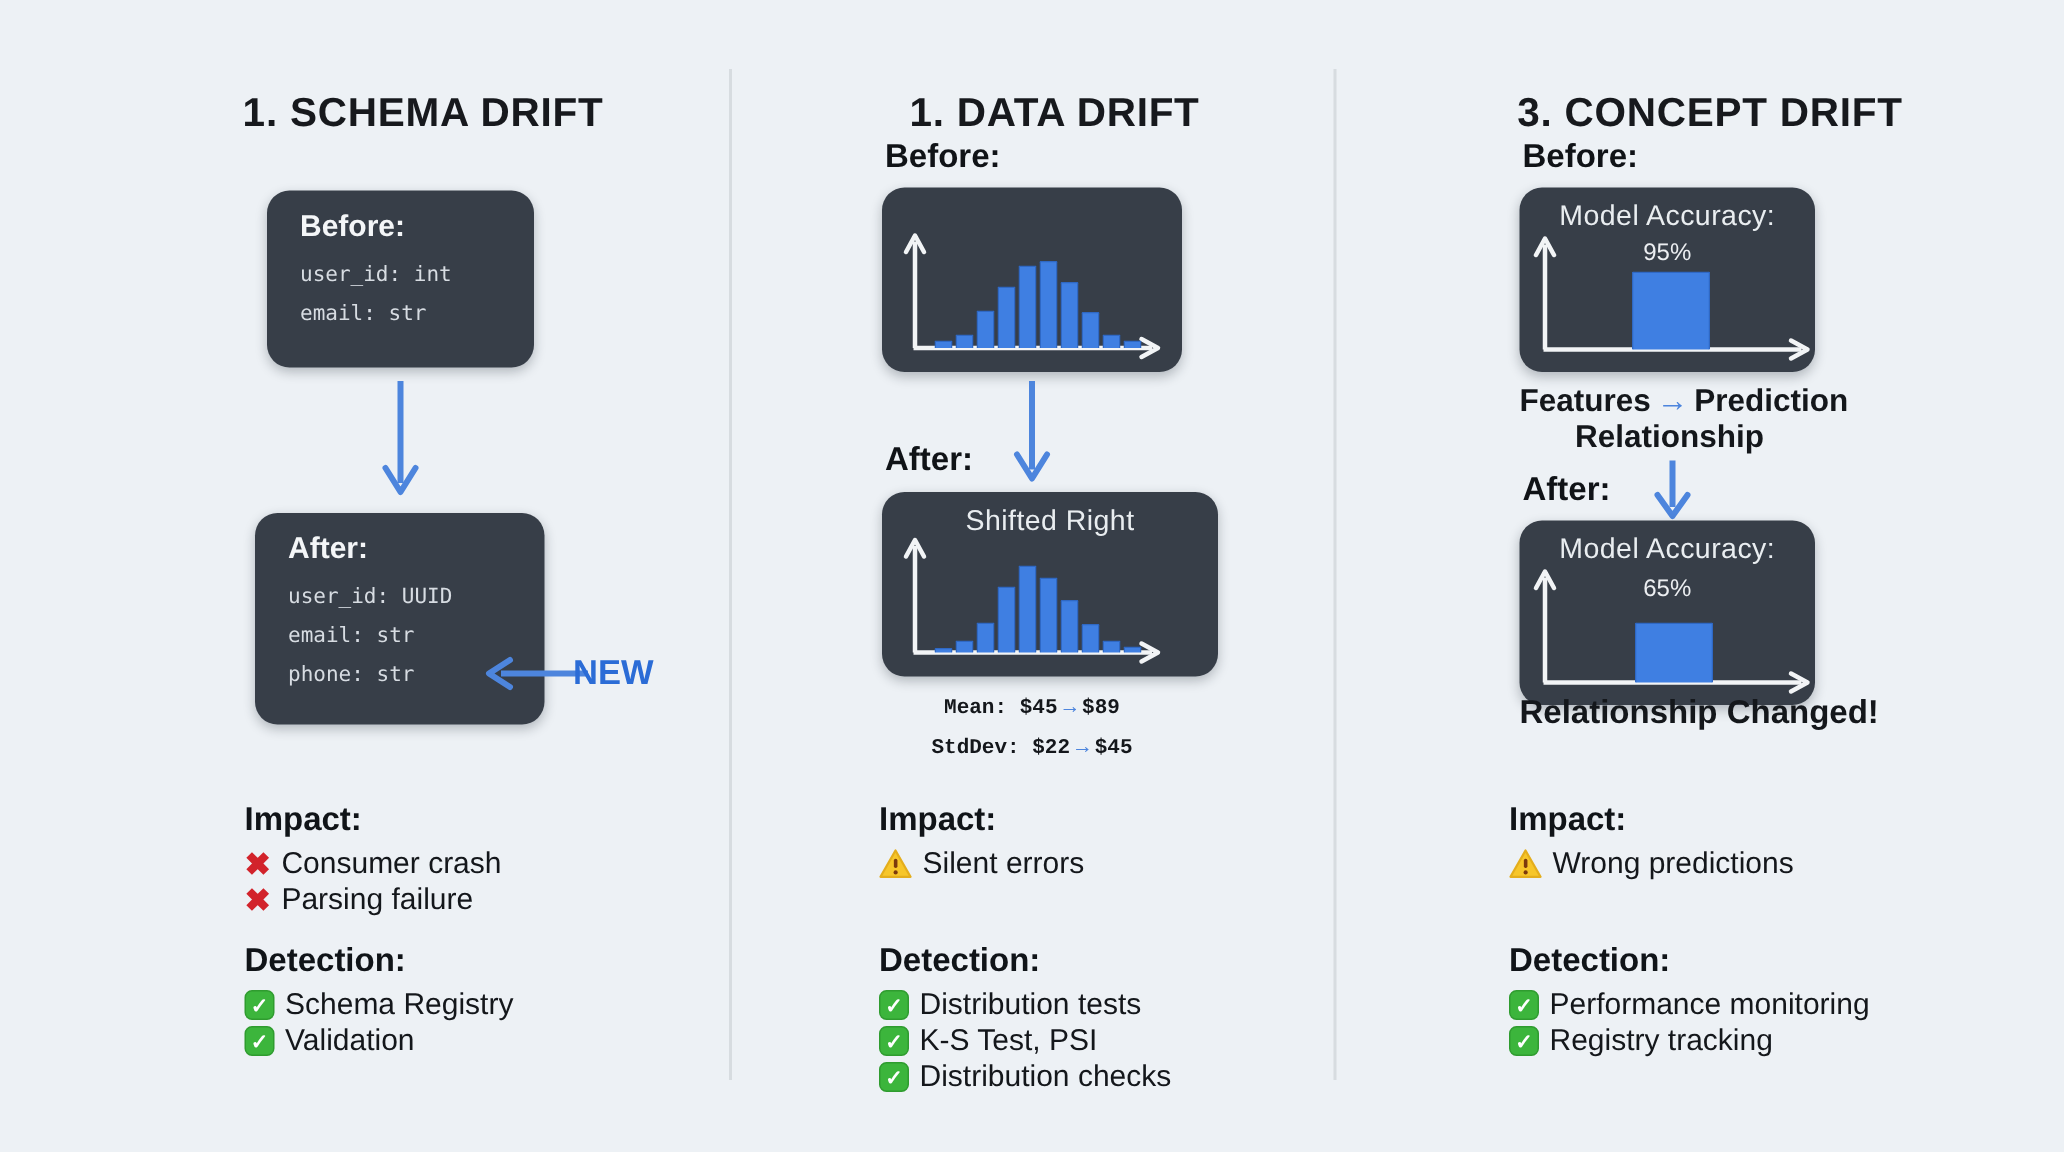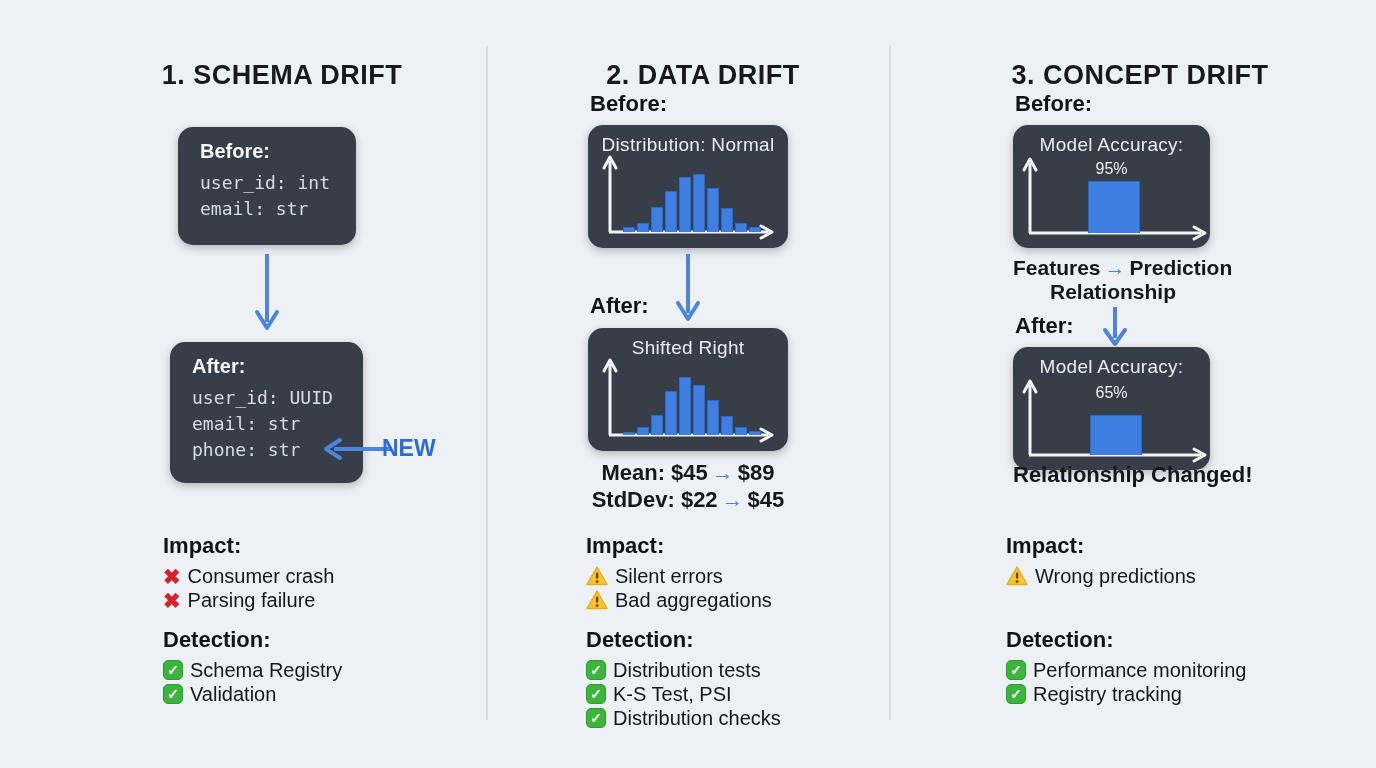--- a/index.html
+++ b/index.html
@@ -16,36 +16,36 @@
     white-space:nowrap;margin:16px;
   }
   .lbl{position:absolute;font-size:22px;font-weight:800;color:#101317;white-space:nowrap;}
   .dark-box{
     position:absolute;background:#373e48;border-radius:15px;
     box-shadow:0 3px 8px rgba(25,35,48,.28);
   }
   .code-box{padding:13px 0 0 22px;box-sizing:border-box;}
   .box-label{font-size:20px;font-weight:800;color:#f4f6f8;margin-bottom:7px;}
   .code{
-    font-family:"DejaVu Sans Mono",monospace;font-size:18px;line-height:26px;
+    font-family:"DejaVu Sans Mono",monospace;font-size:14px;line-height:26px;
     color:#d7dce2;white-space:pre;
   }
   .chart-title{
     text-align:center;font-size:19px;color:#e9edf0;font-weight:400;
     margin-top:9px;letter-spacing:.3px;
   }
   .pct{text-align:center;font-size:16px;color:#eceef1;margin-top:4px;}
   .pct.low{margin-top:6px;}
   .axes{position:absolute;}
   .bars{position:absolute;display:flex;align-items:flex-end;gap:2px;}
   .bars .bar{width:12px;background:#3f7fe2;border:1px solid #2f68c4;border-bottom:none;box-sizing:border-box;border-radius:1px 1px 0 0;}
   .bars.single .bar{width:52px;}
   .arrow-svg{position:absolute;}
   .new-label{position:absolute;font-size:23px;font-weight:800;color:#2b6cd6;white-space:nowrap;}
-  .stats{position:absolute;text-align:center;font-size:22px;font-weight:600;line-height:27px;color:#14171b;white-space:nowrap;}
+  .stats{position:absolute;text-align:center;font-size:14px;font-weight:600;line-height:27px;color:#14171b;white-space:nowrap;font-family:Liberation Mono, monospace;}
   .stats .arr,.rel .arr{color:#4d85dd;font-weight:700;padding:0 4px;}
   .rel{position:absolute;text-align:center;font-size:21px;font-weight:600;line-height:24px;color:#14171b;white-space:nowrap;}
   .changed{position:absolute;text-align:center;font-size:22px;font-weight:600;color:#14171b;white-space:nowrap;}
   .sec{position:absolute;}
   .sec-h{font-size:22px;font-weight:800;color:#101418;margin-bottom:5px;}
   .item{display:flex;align-items:center;gap:7px;height:24px;font-size:20px;font-weight:500;color:#14171b;white-space:nowrap;}
   .ic-cross{color:#d2232b;font-size:21px;font-weight:900;line-height:21px;}
   .ic-check{
     width:20px;height:20px;background:#3cb53c;border:1.5px solid #2f9c2f;border-radius:5px;
     display:inline-flex;align-items:center;justify-content:center;box-sizing:border-box;
@@ -102,26 +102,25 @@
   <div class="item">
     <span class="ic-check">✓</span>
     <span>Schema Registry</span>
   </div>
   <div class="item">
     <span class="ic-check">✓</span>
     <span>Validation</span>
   </div>
 </div>
 
-<h1 class="col-title" style="left:687px">2. DATA DRIFT</h1>
+<h1 class="col-title" style="left:687px">1. DATA DRIFT</h1>
 
 <div class="lbl" style="left:590px;top:91px">Before:</div>
 
 <div class="dark-box" style="left:588px;top:125px;width:200px;height:123px">
-  <div class="chart-title">Distribution: Normal</div>
   <svg class="axes" style="left:8px;top:28px" width="184" height="88">
     <line x1="14" y1="8" x2="14" y2="79" stroke="#f2f4f6" stroke-width="3"></line>
     <line x1="13" y1="79" x2="172" y2="79" stroke="#f2f4f6" stroke-width="3"></line>
     <path d="M8 15 L14 4 L20 15" fill="none" stroke="#f2f4f6" stroke-width="3" stroke-linecap="round" stroke-linejoin="round"></path>
     <path d="M165 73 L176 79 L165 85" fill="none" stroke="#f2f4f6" stroke-width="3" stroke-linecap="round" stroke-linejoin="round"></path>
   </svg>
   <div class="bars" style="left:35px;bottom:16px">
       <div class="bar" style="height: 5px;"></div>
       <div class="bar" style="height: 9px;"></div>
       <div class="bar" style="height: 25px;"></div>
@@ -135,21 +134,21 @@
     </div>
 </div>
 
 <svg class="arrow-svg" style="left:674px;top:253px" width="28" height="72">
   <line x1="14" y1="1" x2="14" y2="60" stroke="#4d85dd" stroke-width="4"></line>
   <path d="M4 50 L14 66 L24 50" fill="none" stroke="#4d85dd" stroke-width="4" stroke-linecap="round" stroke-linejoin="round"></path>
 </svg>
 
 <div class="lbl" style="left:590px;top:293px">After:</div>
 
-<div class="dark-box" style="left:588px;top:328px;width:200px;height:123px">
+<div class="dark-box" style="left:588px;top:328px;width:224px;height:123px">
   <div class="chart-title">Shifted Right</div>
   <svg class="axes" style="left:8px;top:28px" width="184" height="88">
     <line x1="14" y1="8" x2="14" y2="79" stroke="#f2f4f6" stroke-width="3"></line>
     <line x1="13" y1="79" x2="172" y2="79" stroke="#f2f4f6" stroke-width="3"></line>
     <path d="M8 15 L14 4 L20 15" fill="none" stroke="#f2f4f6" stroke-width="3" stroke-linecap="round" stroke-linejoin="round"></path>
     <path d="M165 73 L176 79 L165 85" fill="none" stroke="#f2f4f6" stroke-width="3" stroke-linecap="round" stroke-linejoin="round"></path>
   </svg>
   <div class="bars" style="left:35px;bottom:16px">
       <div class="bar" style="height: 3px;"></div>
       <div class="bar" style="height: 8px;"></div>
@@ -176,28 +175,20 @@
 <div class="sec" style="left:586px;top:533px">
   <div class="sec-h">Impact:</div>
   <div class="item">
     <svg class="ic-warn" width="22" height="20">
         <path d="M11 1 L21 18.5 H1 Z" fill="#f7c62a" stroke="#e4ae1d" stroke-width="1.5" stroke-linejoin="round"></path>
         <rect x="9.9" y="6.5" width="2.4" height="6.2" rx="1.2" fill="#7c3a0c"></rect>
         <circle cx="11.1" cy="15.6" r="1.4" fill="#7c3a0c"></circle>
       </svg>
     <span>Silent errors</span>
   </div>
-  <div class="item">
-    <svg class="ic-warn" width="22" height="20">
-        <path d="M11 1 L21 18.5 H1 Z" fill="#f7c62a" stroke="#e4ae1d" stroke-width="1.5" stroke-linejoin="round"></path>
-        <rect x="9.9" y="6.5" width="2.4" height="6.2" rx="1.2" fill="#7c3a0c"></rect>
-        <circle cx="11.1" cy="15.6" r="1.4" fill="#7c3a0c"></circle>
-      </svg>
-    <span>Bad aggregations</span>
-  </div>
 </div>
 
 <div class="sec" style="left:586px;top:627px">
   <div class="sec-h">Detection:</div>
   <div class="item">
     <span class="ic-check">✓</span>
     <span>Distribution tests</span>
   </div>
   <div class="item">
     <span class="ic-check">✓</span>

